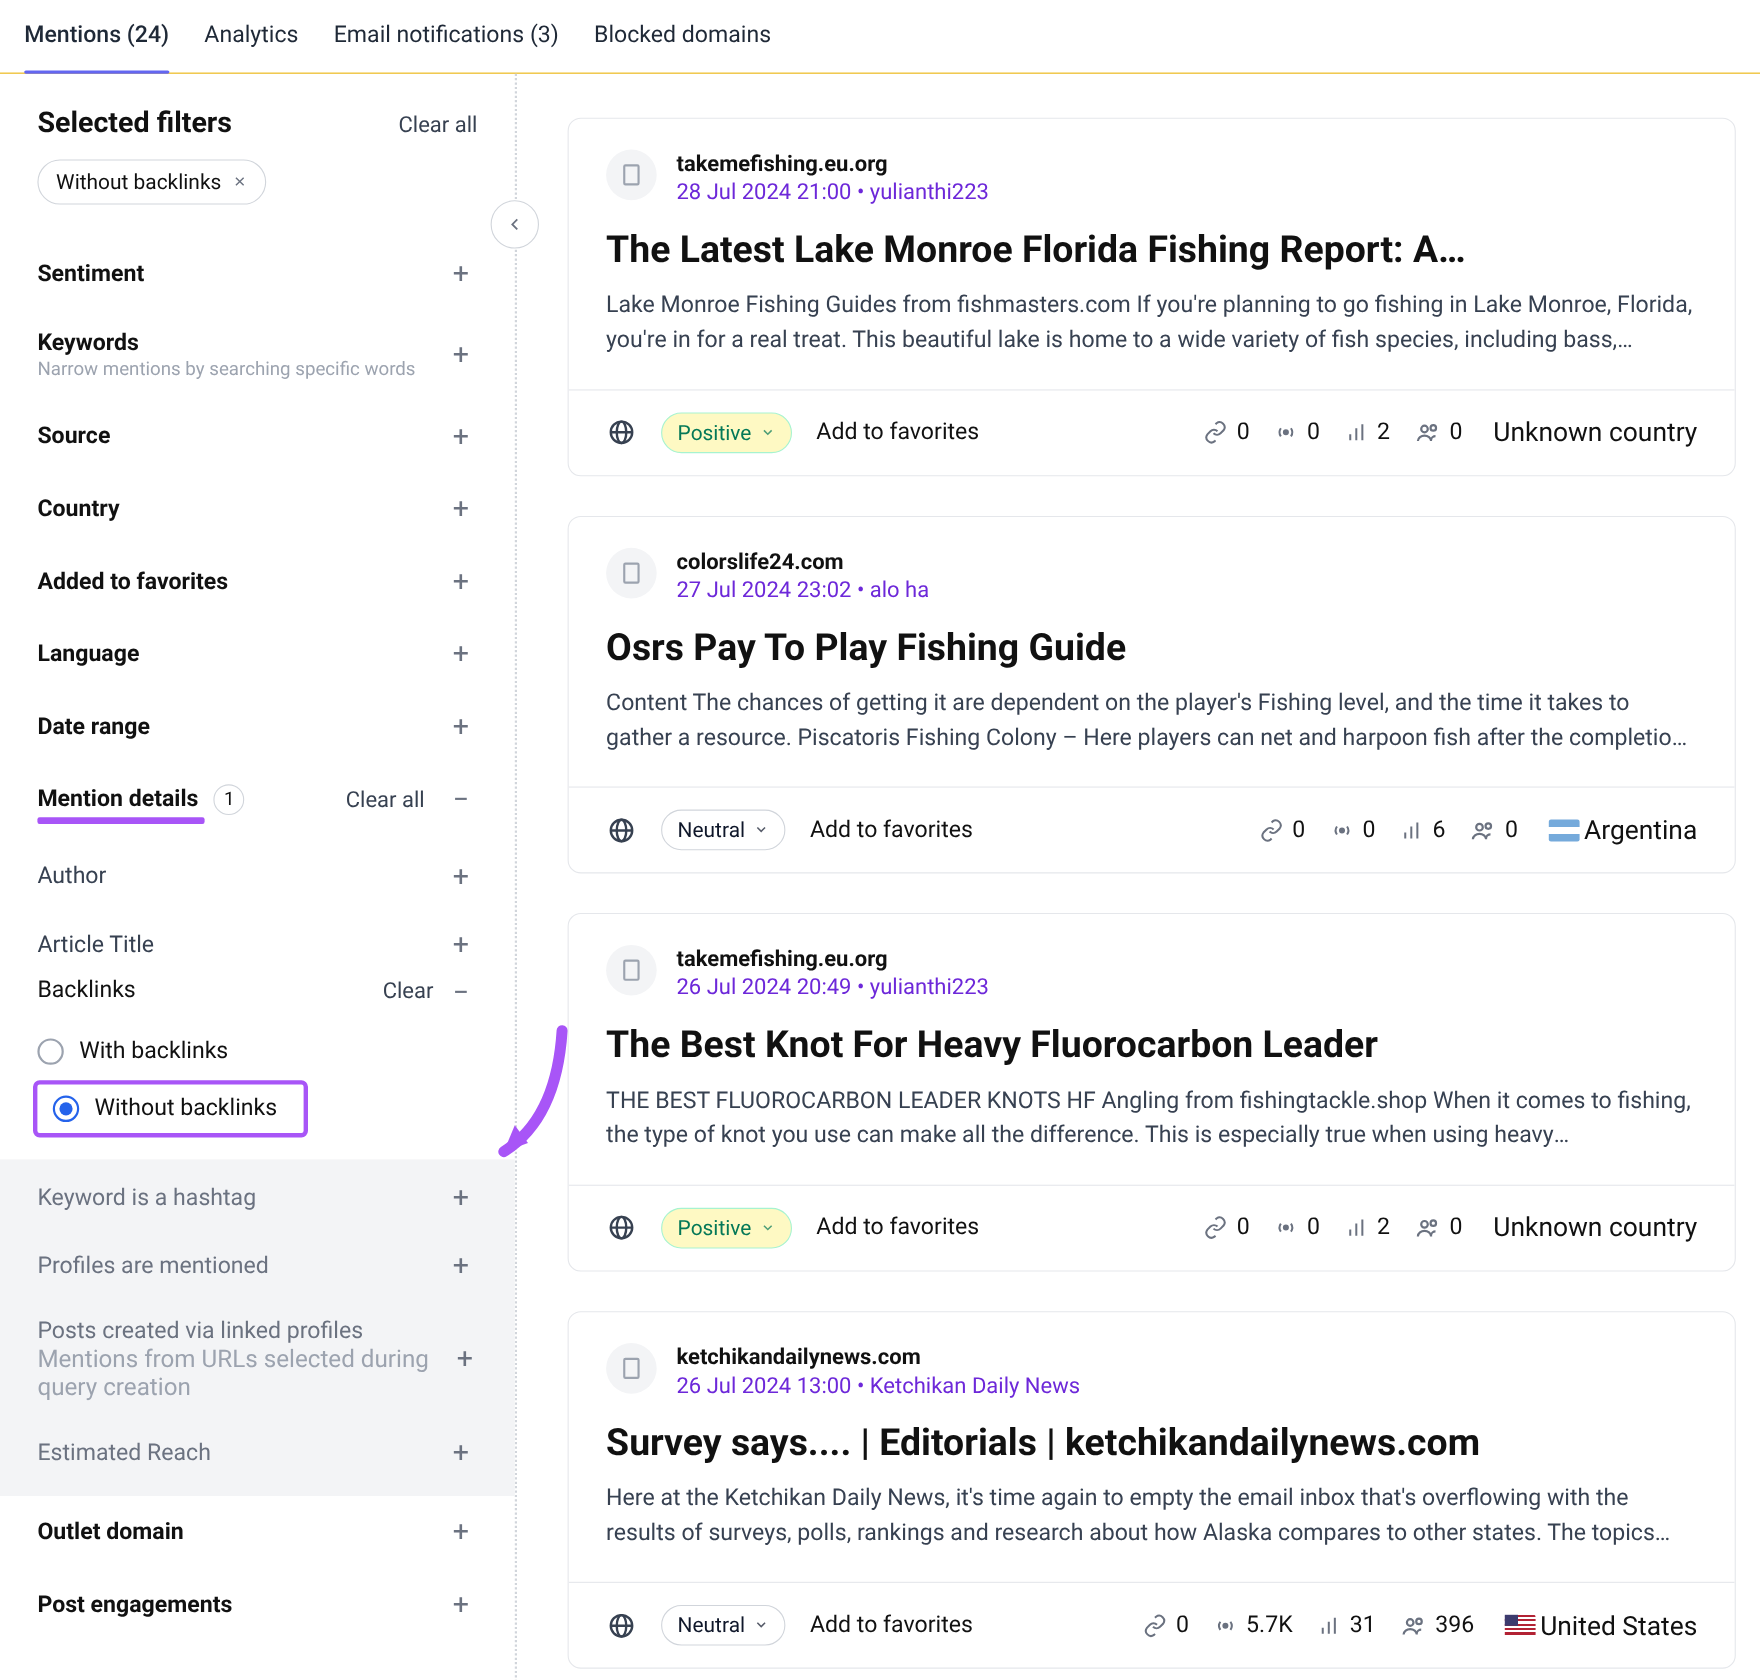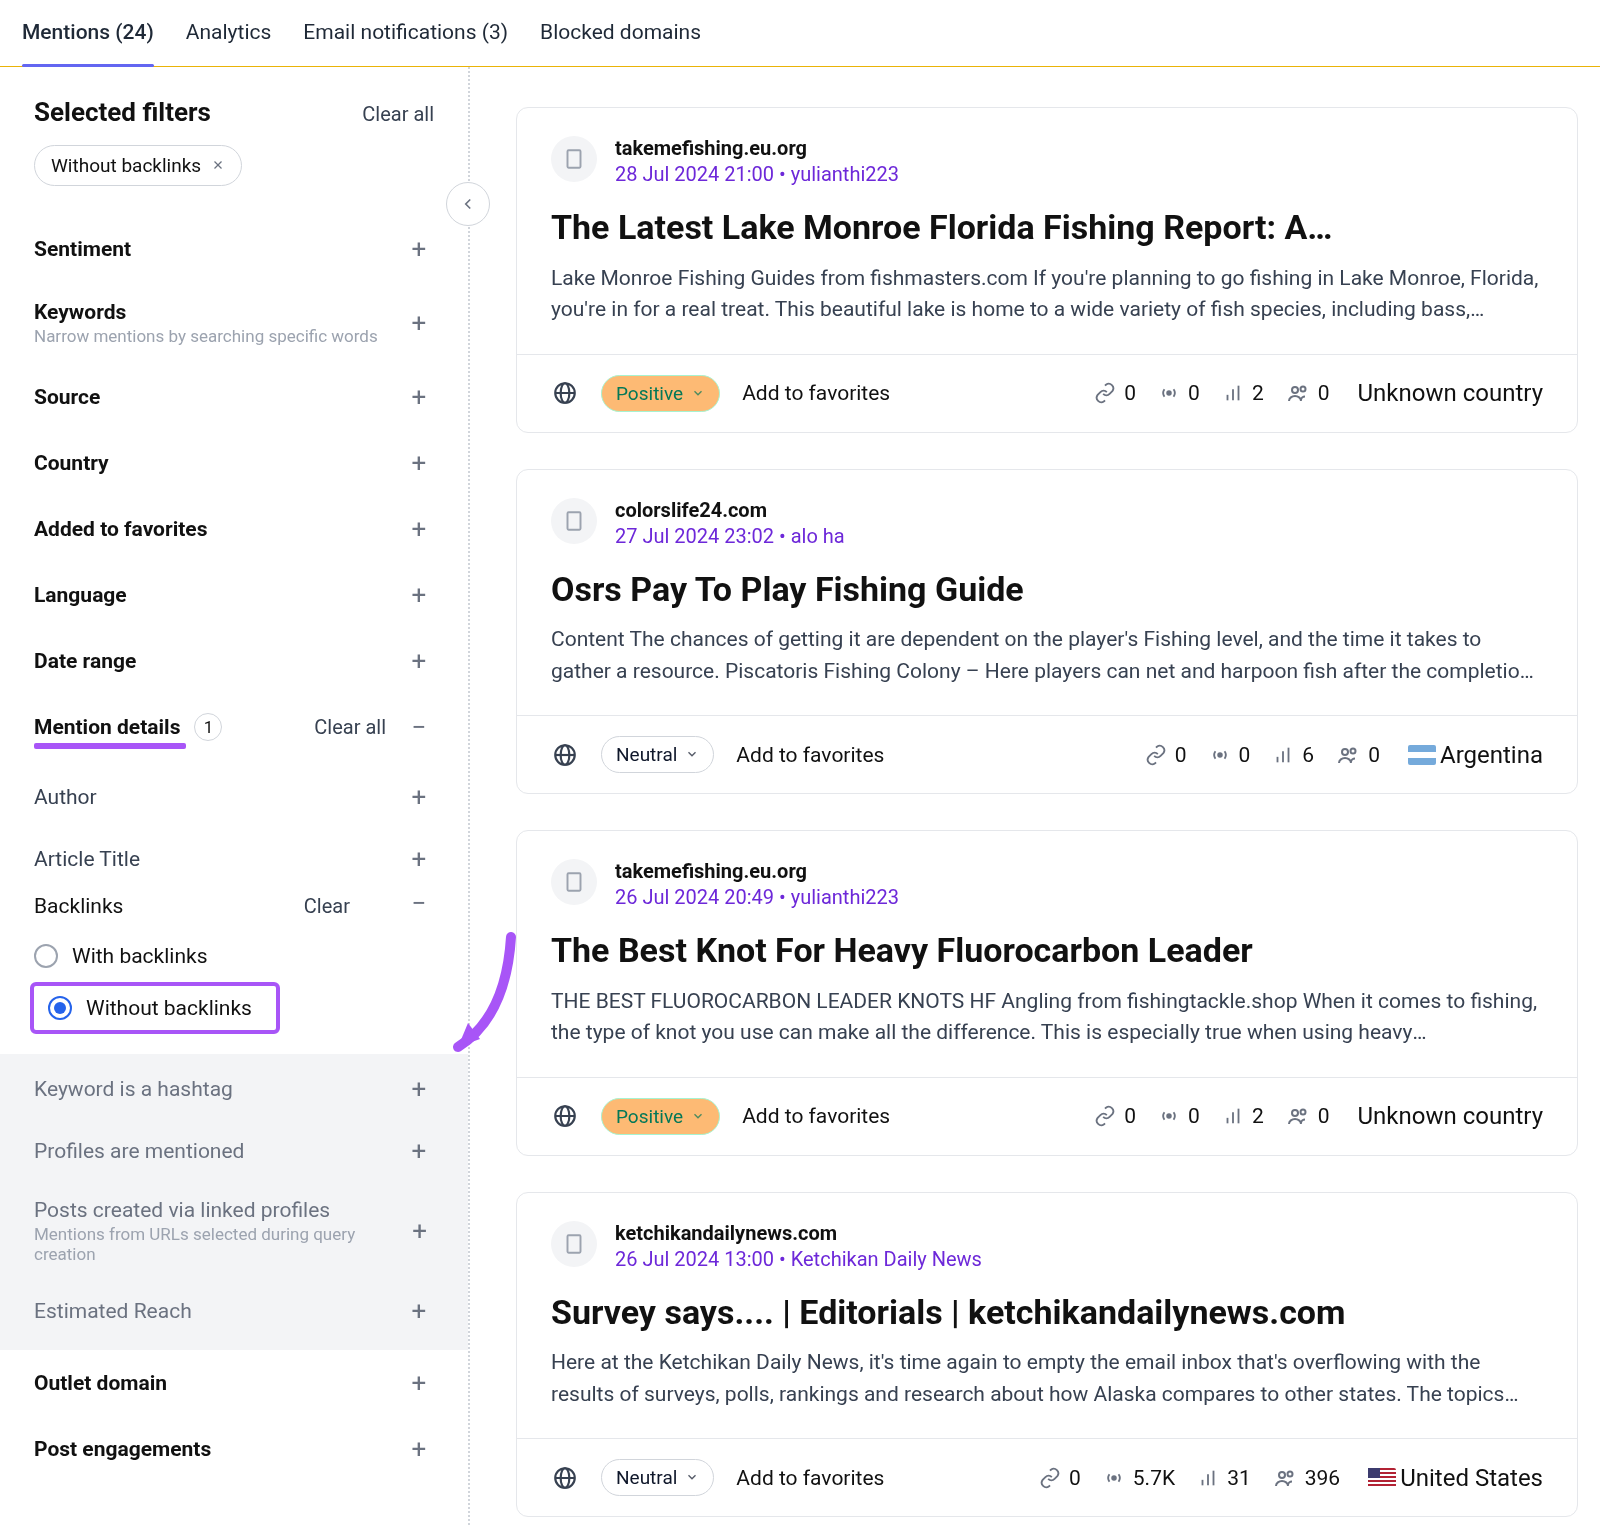--- a/index.html
+++ b/index.html
@@ -32,24 +32,24 @@
 
   .mention-details-head { display: flex; align-items: center; gap: 8px; padding: 18px 0 8px 0; }
   .mention-details-head .title { font-size: 21px; font-weight: 700; position: relative; }
   .mention-details-head .title::after { content: ""; position: absolute; left: 0; right: -6px; bottom: -10px; height: 6px; background: #a855f7; border-radius: 2px; }
   .count-badge { width: 28px; height: 28px; border: 1px solid #d1d5db; border-radius: 50%; display: flex; align-items: center; justify-content: center; font-size: 17px; margin-left: 6px; }
   .mention-details-head .clear { margin-left: auto; font-size: 20px; color: #374151; cursor: pointer; margin-right: 10px; }
 
   .sub-row { display: flex; justify-content: space-between; align-items: center; padding: 16px 0; }
   .sub-row .label { font-size: 21px; color: #374151; }
   .sub-row .label.dim { color: #6b7280; }
-  .sub-row .label .sub { display: block; font-size: 17px; color: #9ca3af; margin-top: 2px; }
+  .sub-row .label .sub { display: block; font-size: 22px; color: #9ca3af; margin-top: 2px; }
 
   .backlinks-block { margin: -18px -34px 0 -34px; padding: 0 34px 10px 34px; }
-  .bl-head { display: flex; align-items: flex-end; padding: 16px 0; gap: 44px; }
+  .bl-head { display: flex; align-items: flex-start; padding: 16px 0; }
   .bl-head .label { font-size: 21px; }
   .bl-head .clear { margin-left: auto; font-size: 20px; color: #374151; cursor: pointer; margin-right: 10px; }
 
   .radio-row { display: flex; align-items: center; gap: 14px; padding: 10px 0; font-size: 21px; }
   .radio { width: 24px; height: 24px; border: 2px solid #9ca3af; border-radius: 50%; display: flex; align-items: center; justify-content: center; flex-shrink: 0; }
   .radio.checked { border-color: #2563eb; }
   .radio.checked::after { content: ""; width: 12px; height: 12px; background: #2563eb; border-radius: 50%; }
   .radio-row.selected-box { border: 4px solid #a855f7; border-radius: 6px; padding: 10px 14px; margin: 4px -4px 4px -4px; width: 250px; }
 
   .dim-block { background: #f3f4f6; margin: 6px -34px 0 -34px; padding: 4px 34px 8px 34px; }
@@ -63,21 +63,21 @@
   .favicon { width: 46px; height: 46px; border-radius: 50%; background: #f3f4f6; display: flex; align-items: center; justify-content: center; flex-shrink: 0; }
   .favicon svg { stroke: #9ca3af; }
   .domain-line { font-size: 20px; font-weight: 700; color: #111; }
   .meta-line { font-size: 20px; color: #6d28d9; margin-top: 2px; }
   .card-title { font-size: 34px; font-weight: 700; margin-bottom: 14px; line-height: 1.25; }
   .card-desc { font-size: 21px; color: #374151; line-height: 1.5; display: -webkit-box; -webkit-line-clamp: 2; -webkit-box-orient: vertical; overflow: hidden; }
 
   .card-footer { border-top: 1px solid #e5e7eb; padding: 20px 34px; display: flex; align-items: center; gap: 22px; }
   .globe { width: 28px; height: 28px; display: flex; align-items: center; justify-content: center; }
   .sentiment { border: 1px solid #d1d5db; border-radius: 999px; padding: 6px 14px; font-size: 19px; display: flex; align-items: center; gap: 8px; }
-  .sentiment.positive { background: #fdba74; border-color: #a7f3d0; color: #047857; }
+  .sentiment.positive { background: #fef9c3; border-color: #a7f3d0; color: #047857; }
   .sentiment.neutral { background: #fff; color: #0f172a; }
   .sentiment .chev { color: inherit; opacity: 0.7; }
   .fav-link { font-size: 21px; color: #111; cursor: pointer; }
   .spacer { flex: 1; }
   .stat { display: flex; align-items: center; gap: 8px; font-size: 21px; color: #111; }
   .stat svg { stroke: #6b7280; }
   .country { font-size: 24px; color: #111; margin-left: 6px; }
   .flag { width: 28px; height: 20px; display: inline-block; margin-right: 4px; border-radius: 2px; vertical-align: -2px; }
   .flag.ar { background: linear-gradient(#75aadb 33%, #fff 33% 66%, #75aadb 66%); }
   .flag.us { background: repeating-linear-gradient(#b22234 0 2px, #fff 2px 4px); position: relative; }

